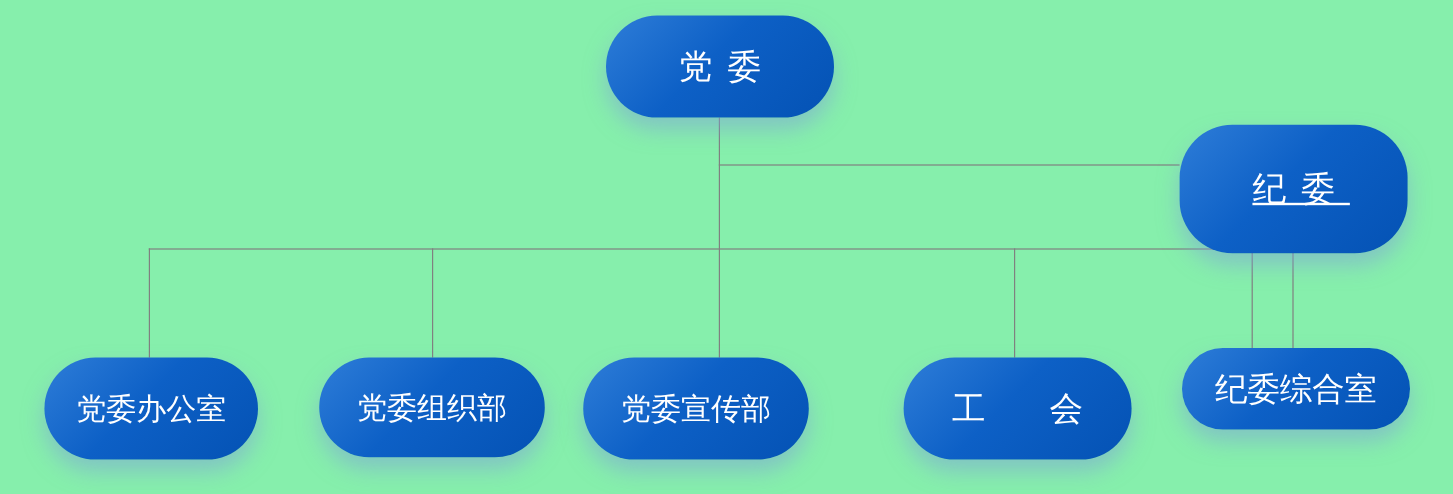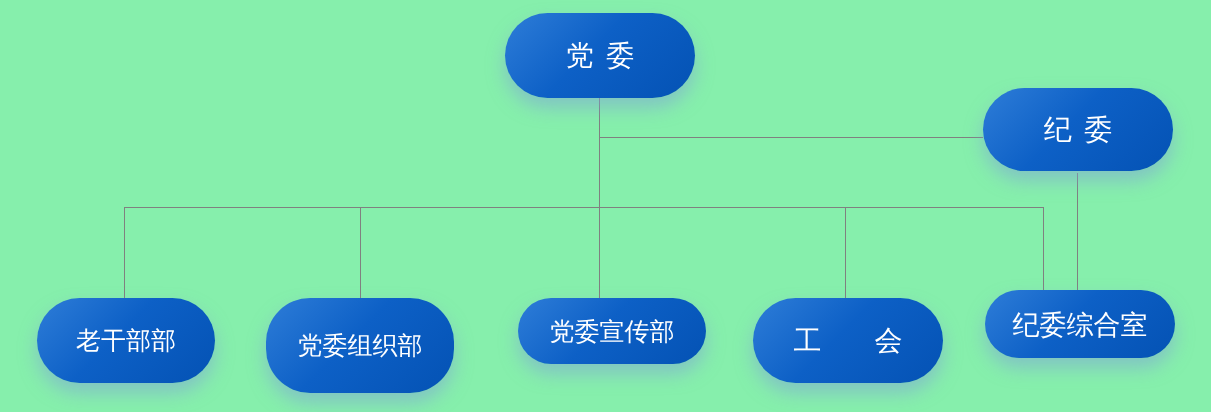--- a/index.html
+++ b/index.html
@@ -43,24 +43,24 @@
     letter-spacing: 0.45em;
     text-indent: 0.45em;
   }
   .node.double .lbl {
     font-size: 25px;
     line-height: 31px;
   }
 
   
   .n-party-committee      { left: 505px; top: 13px;  width: 190px; height: 85px; }
-  .n-discipline-committee { left: 983px; top: 88px;  width: 190px; height: 83px; }
+  .n-discipline-committee { left: 983px; top: 104px;  width: 190px; height: 107px; text-decoration: underline; }
   .n-party-office         { left: 37px;  top: 298px; width: 178px; height: 85px; }
-  .n-organization-dept    { left: 266px; top: 298px; width: 188px; height: 95px; text-align: right; }
-  .n-propaganda-dept      { left: 518px; top: 298px; width: 188px; height: 66px; }
+  .n-organization-dept    { left: 266px; top: 298px; width: 188px; height: 83px; text-align: right; }
+  .n-propaganda-dept      { left: 486px; top: 298px; width: 188px; height: 85px; }
   .n-labor-union          { left: 753px; top: 298px; width: 190px; height: 85px; text-align: center; }
   .n-discipline-office    { left: 985px; top: 290px; width: 190px; height: 68px; }
 
   
   .l-party-down        { left: 599px;  top: 98px;  height: 200px; }
   .l-to-discipline     { left: 599px;  top: 137px; width: 384px; }
   .l-discipline-down   { left: 1077px; top: 173px; height: 125px; }
   .l-distribution      { left: 124px;  top: 207px; width: 919px; }
   .l-drop-office       { left: 124px;  top: 207px; height: 91px; }
   .l-drop-org          { left: 360px;  top: 207px; height: 91px; }
@@ -83,21 +83,21 @@
 
   <div class="node single n-party-committee">
     <span class="lbl">党委</span>
   </div>
 
   <div class="node single n-discipline-committee">
     <span class="lbl">纪委</span>
   </div>
 
   <div class="node double n-party-office">
-    <span class="lbl">老干部部</span>
+    <span class="lbl">党委办公室</span>
   </div>
 
   <div class="node double n-organization-dept">
     <span class="lbl">党委组织部</span>
   </div>
 
   <div class="node double n-propaganda-dept">
     <span class="lbl">党委宣传部</span>
   </div>
 

